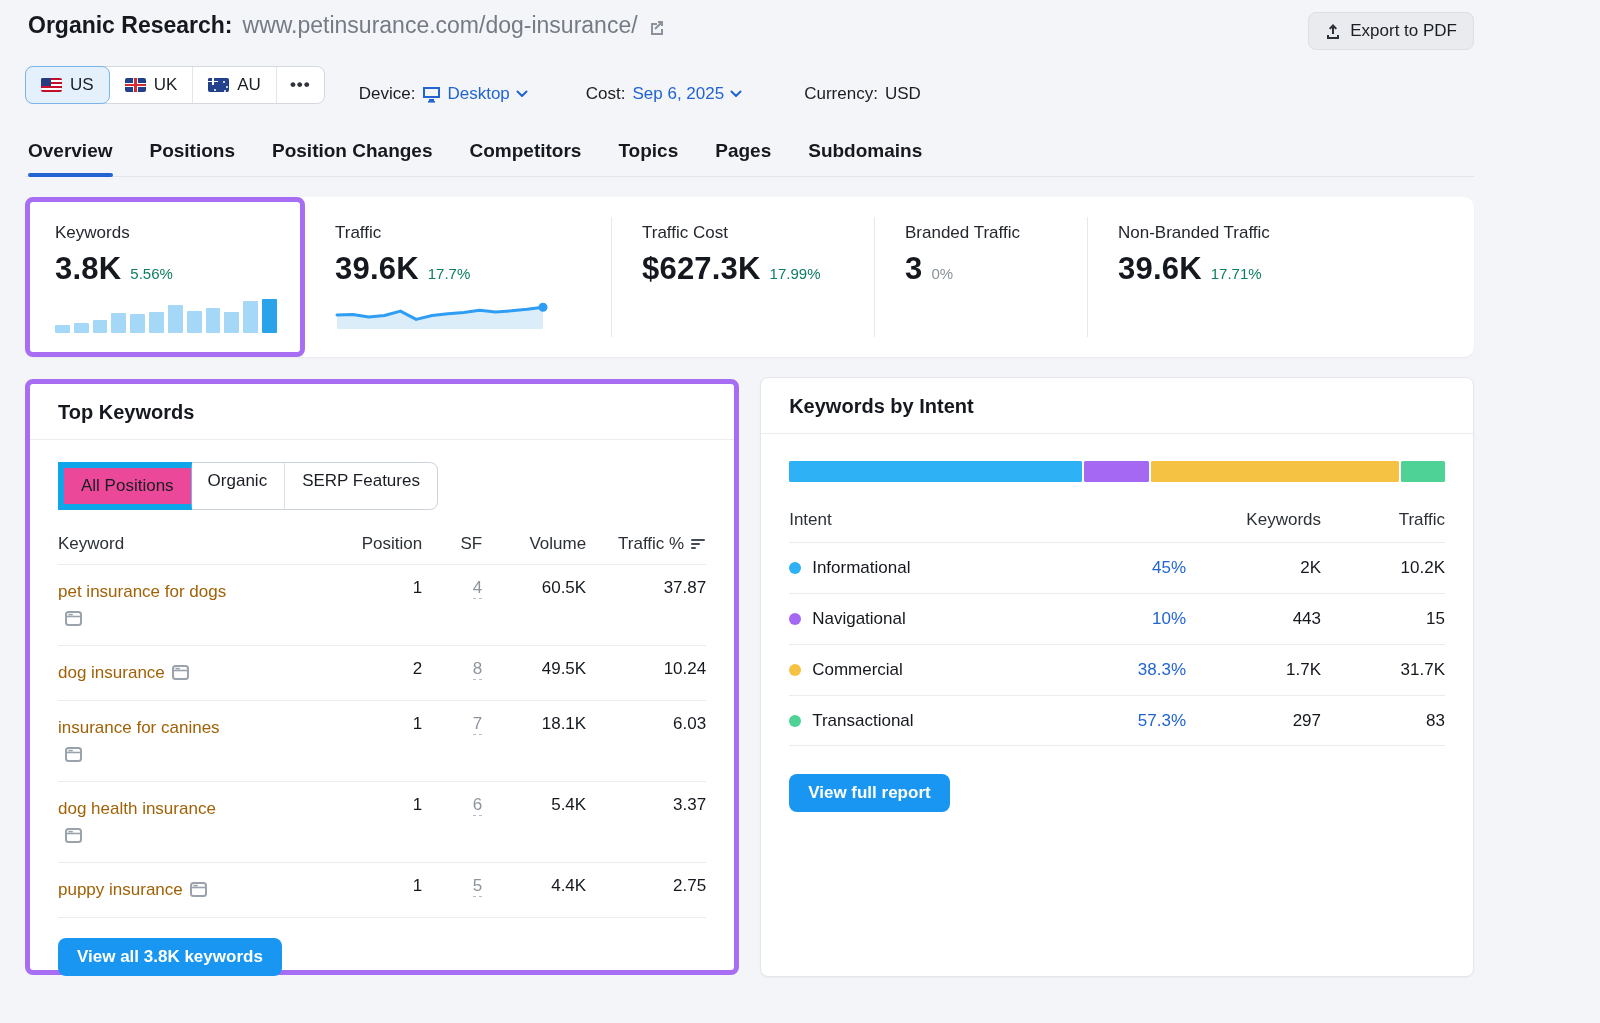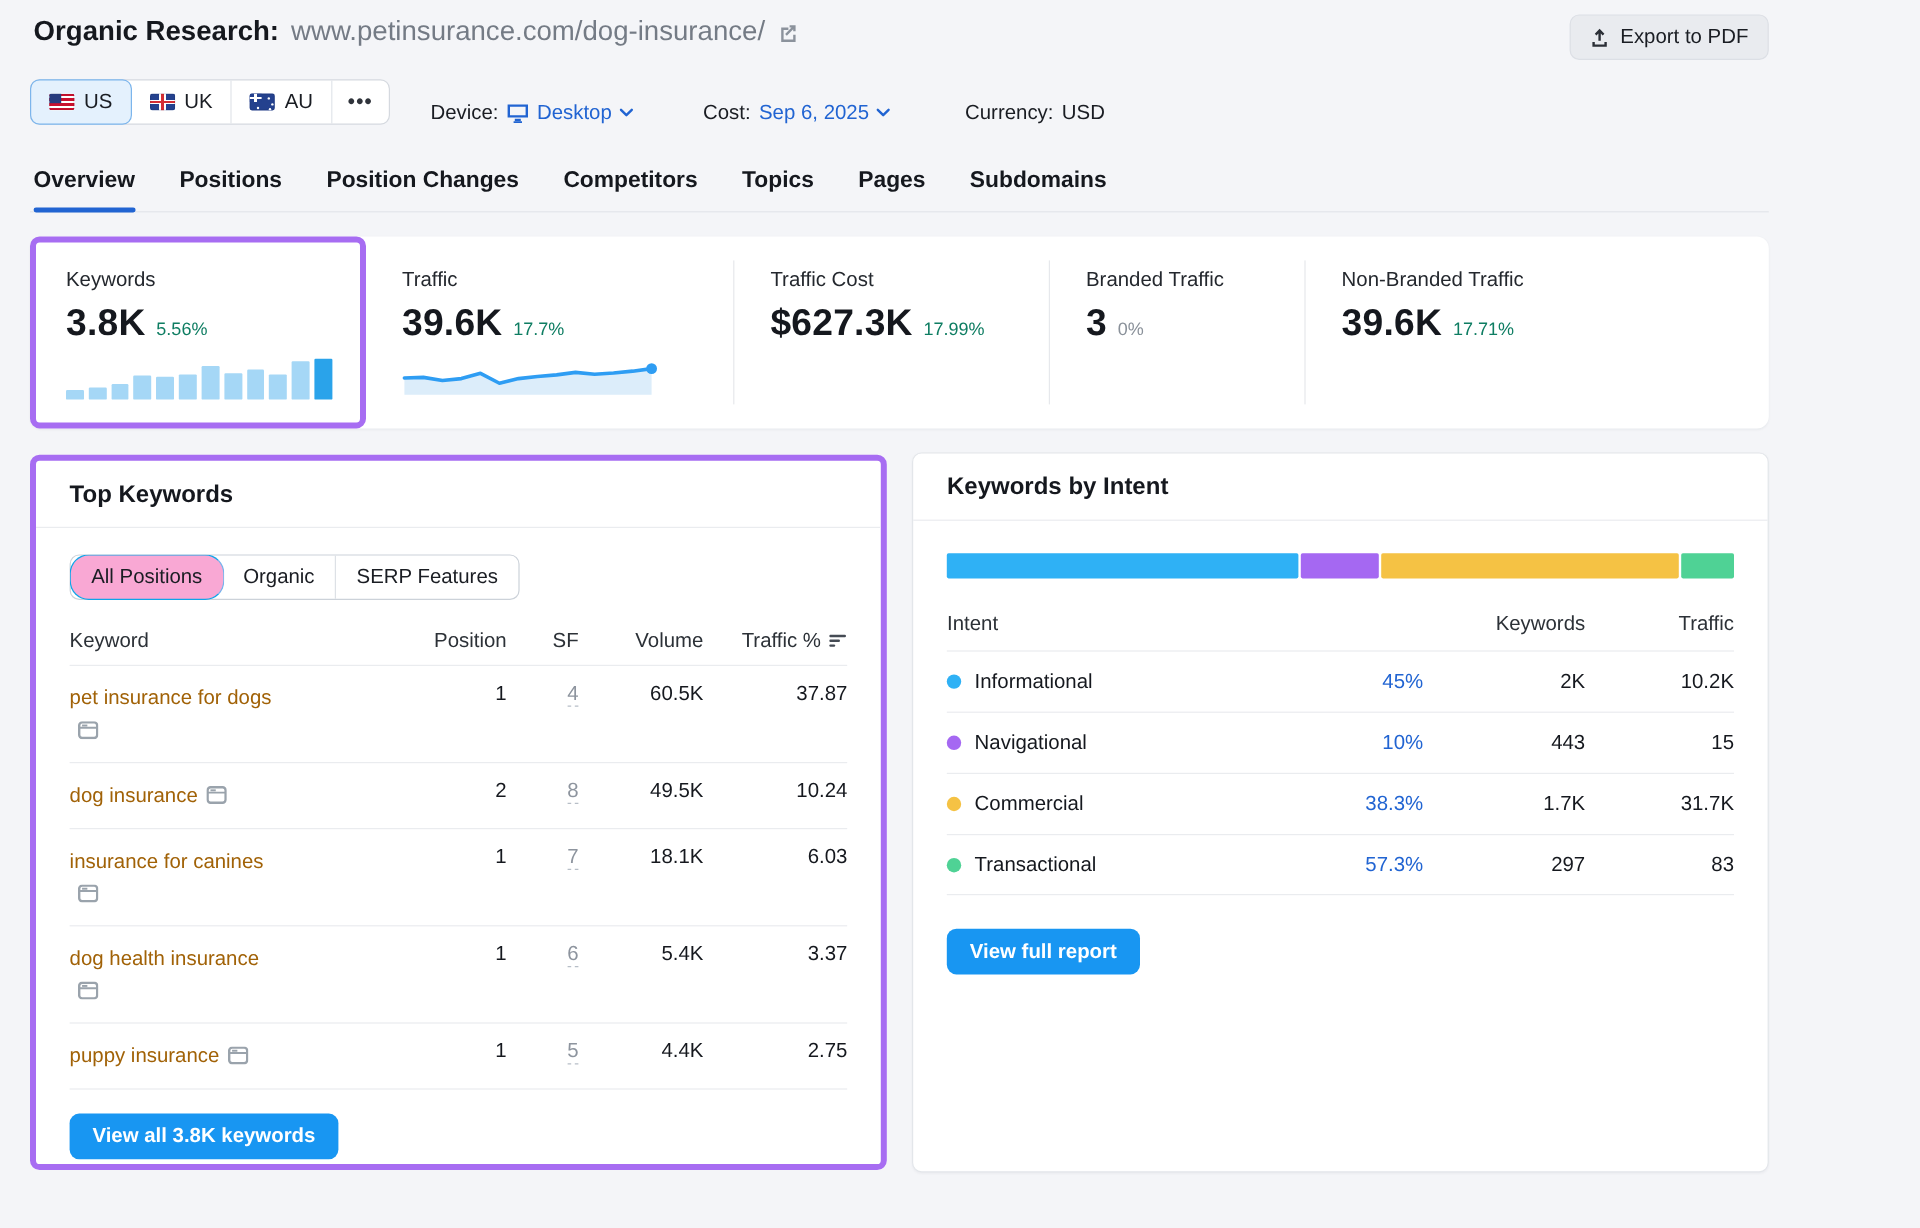--- a/index.html
+++ b/index.html
@@ -74,21 +74,21 @@
   .panels { display:flex; gap:21px; margin-top:20px; align-items:center; }
   .panel { background:#fff; border-radius:8px; }
   .panel-left { width:747px; height:596px; border:5px solid #a76df2; border-radius:8px; }
   .panel-right { width:747px; height:600px; border:1px solid #e3e6ea; box-shadow:0 1px 2px rgba(20,30,50,.04); }
   .panel-title { font-size:20px; font-weight:700; color:#15181e; padding:17px 28px 15px; border-bottom:1px solid #eaecef; }
 
   
   .segmented { display:inline-flex; border:1px solid #ccd2d9; border-radius:8px; margin:22px 28px 0; background:#fff; }
   .segment { font-size:17px; color:#1a1d23; padding:8px 17px; border-right:1px solid #dde1e6; cursor:pointer; white-space:nowrap; }
   .segment:last-child { border-right:none; }
-  .segment.selected { background:#f9a8d4; border:1px solid #0ea5e9; border-radius:16px; margin:-1px; border-right:1px solid #74b3ec; }
+  .segment.selected { background:#ec4899; border:6px solid #0ea5e9; border-radius:0; margin:-1px; border-right:1px solid #74b3ec; }
 
   
   .kw-table { margin:16px 28px 0; }
   .kw-head, .kw-row { display:grid; grid-template-columns:1fr 88px 60px 104px 120px; align-items:start; }
   .kw-head { padding:8px 0 10px; font-size:17px; color:#2c3137; }
   .kw-head .num, .kw-row .num { text-align:right; }
   .th-sort { display:inline-flex; align-items:center; justify-content:flex-end; gap:7px; }
   .kw-row { border-top:1px solid #eaecef; padding:13px 0; font-size:17px; }
   .kw-link { color:#a16207; max-width:175px; line-height:1.6; cursor:pointer; }
   .serp-ico { display:inline-block; vertical-align:-2px; margin-left:7px; }

